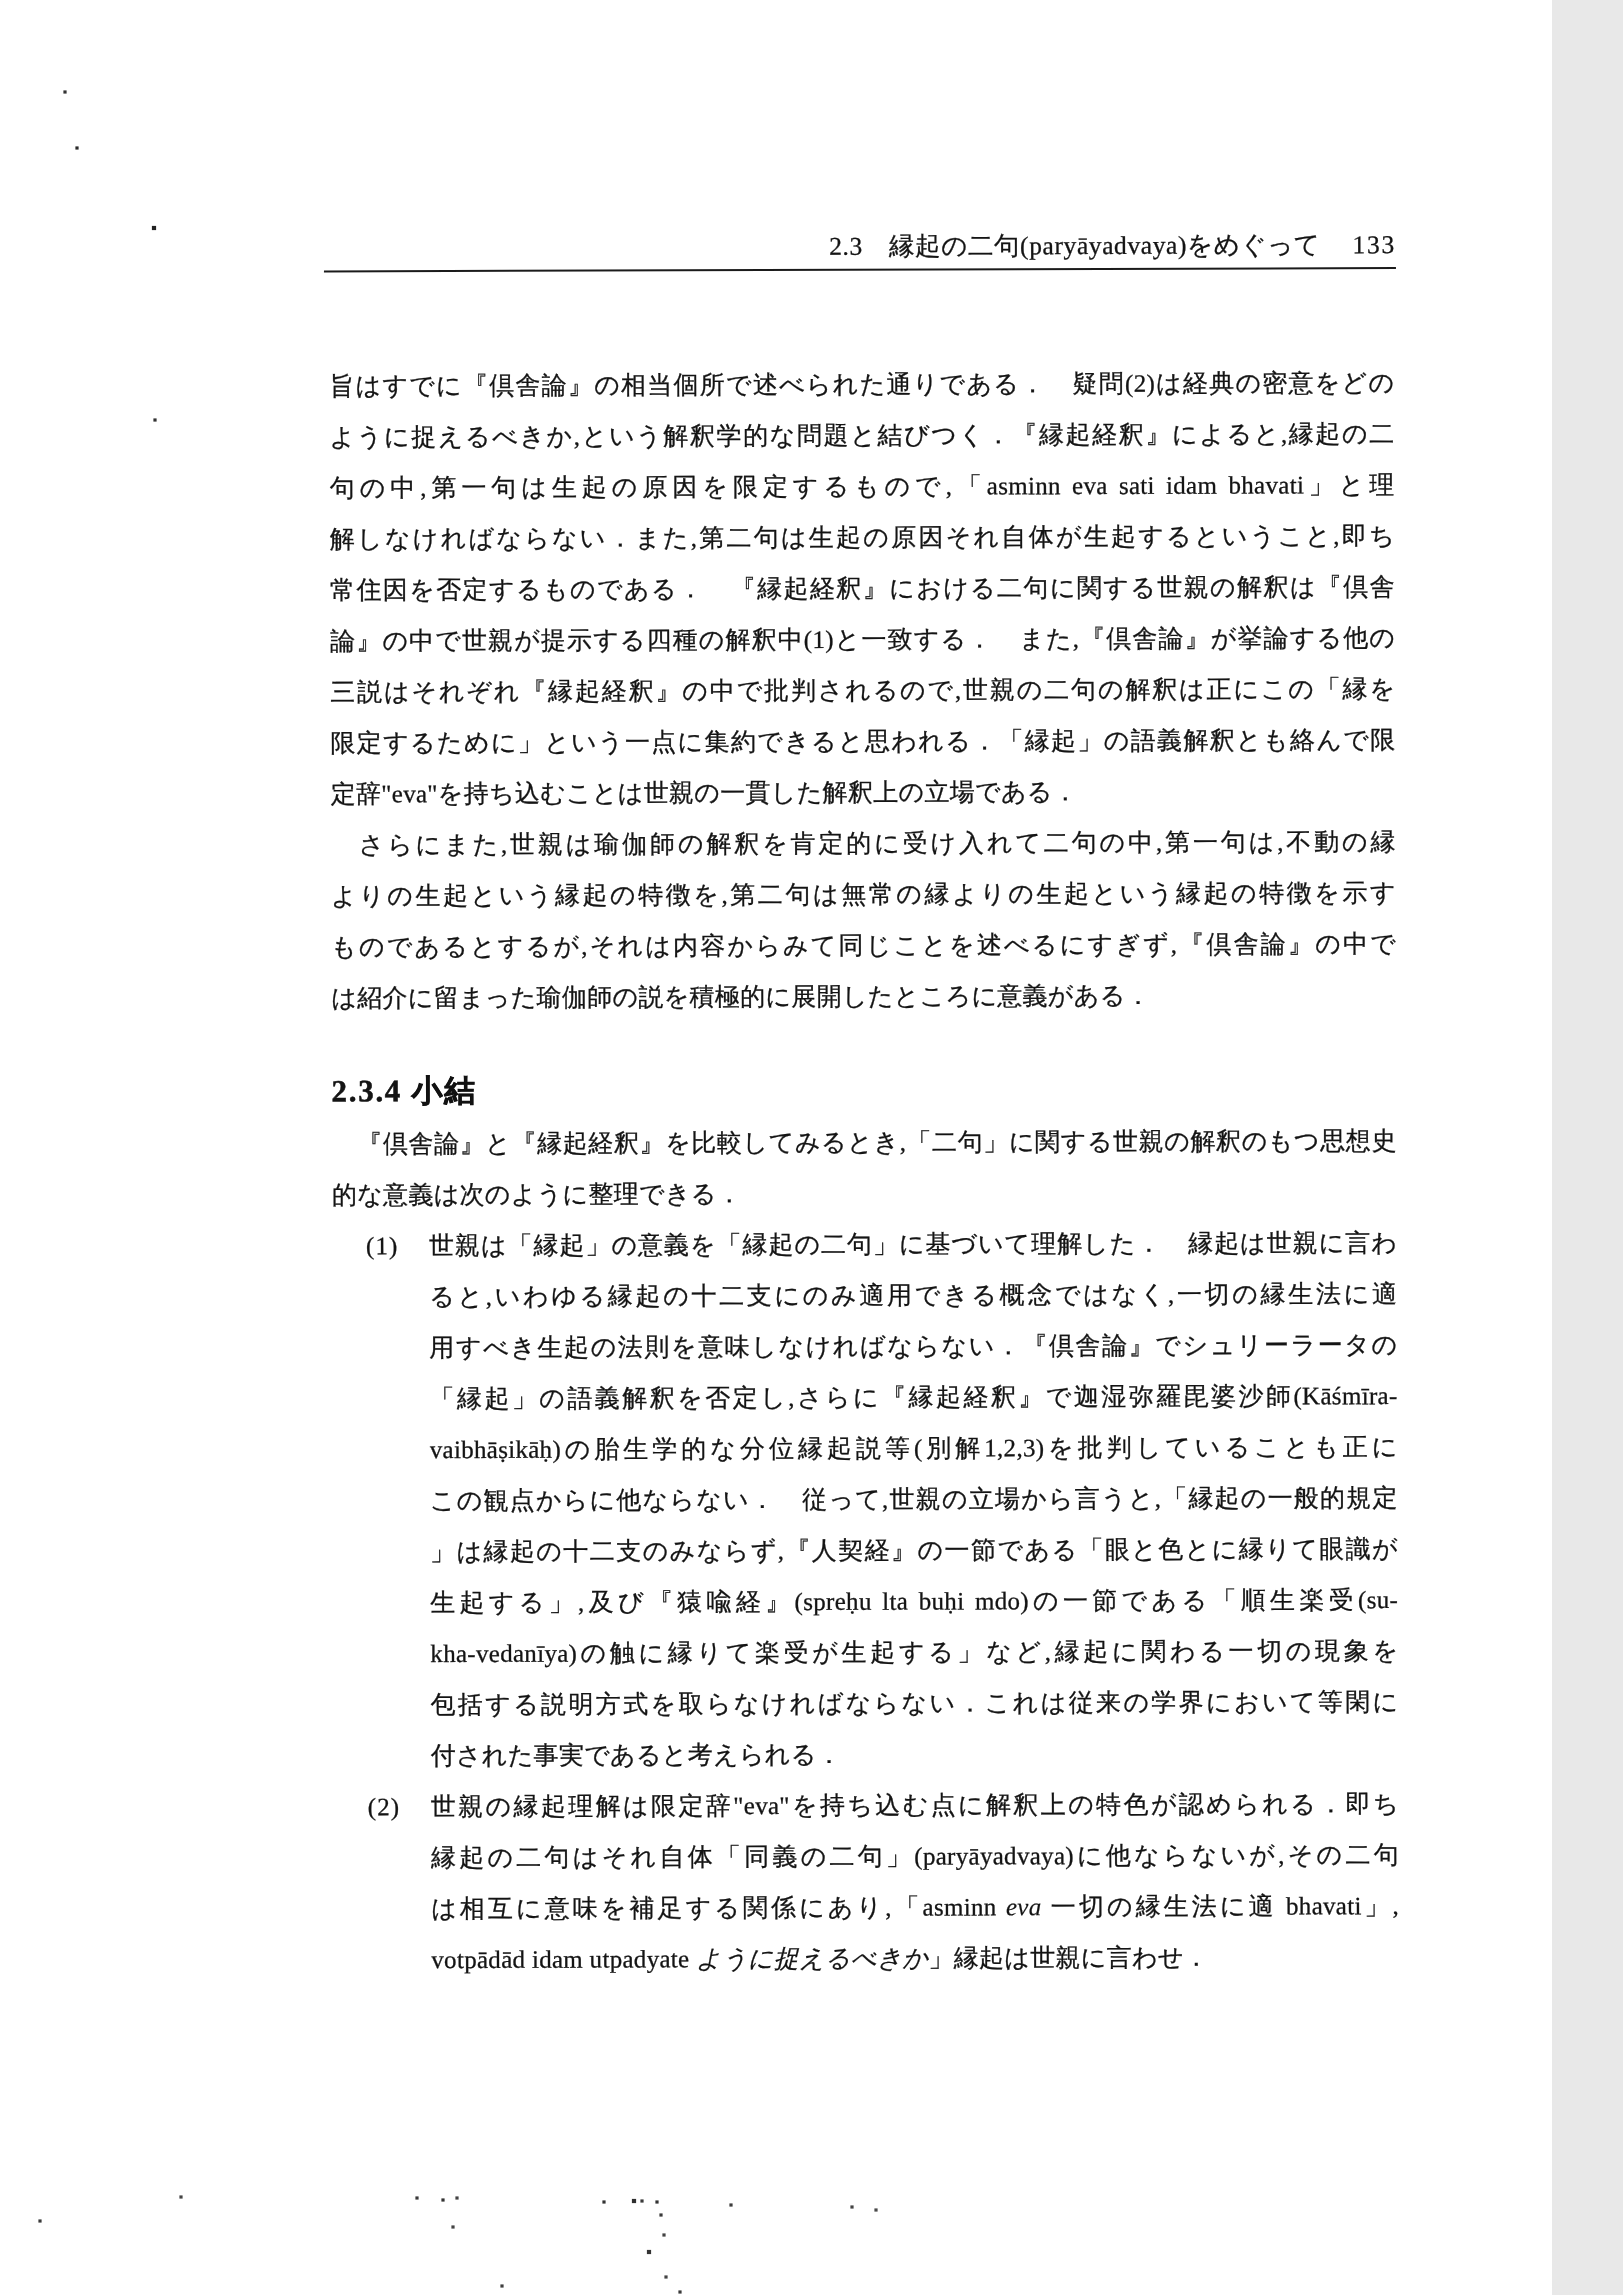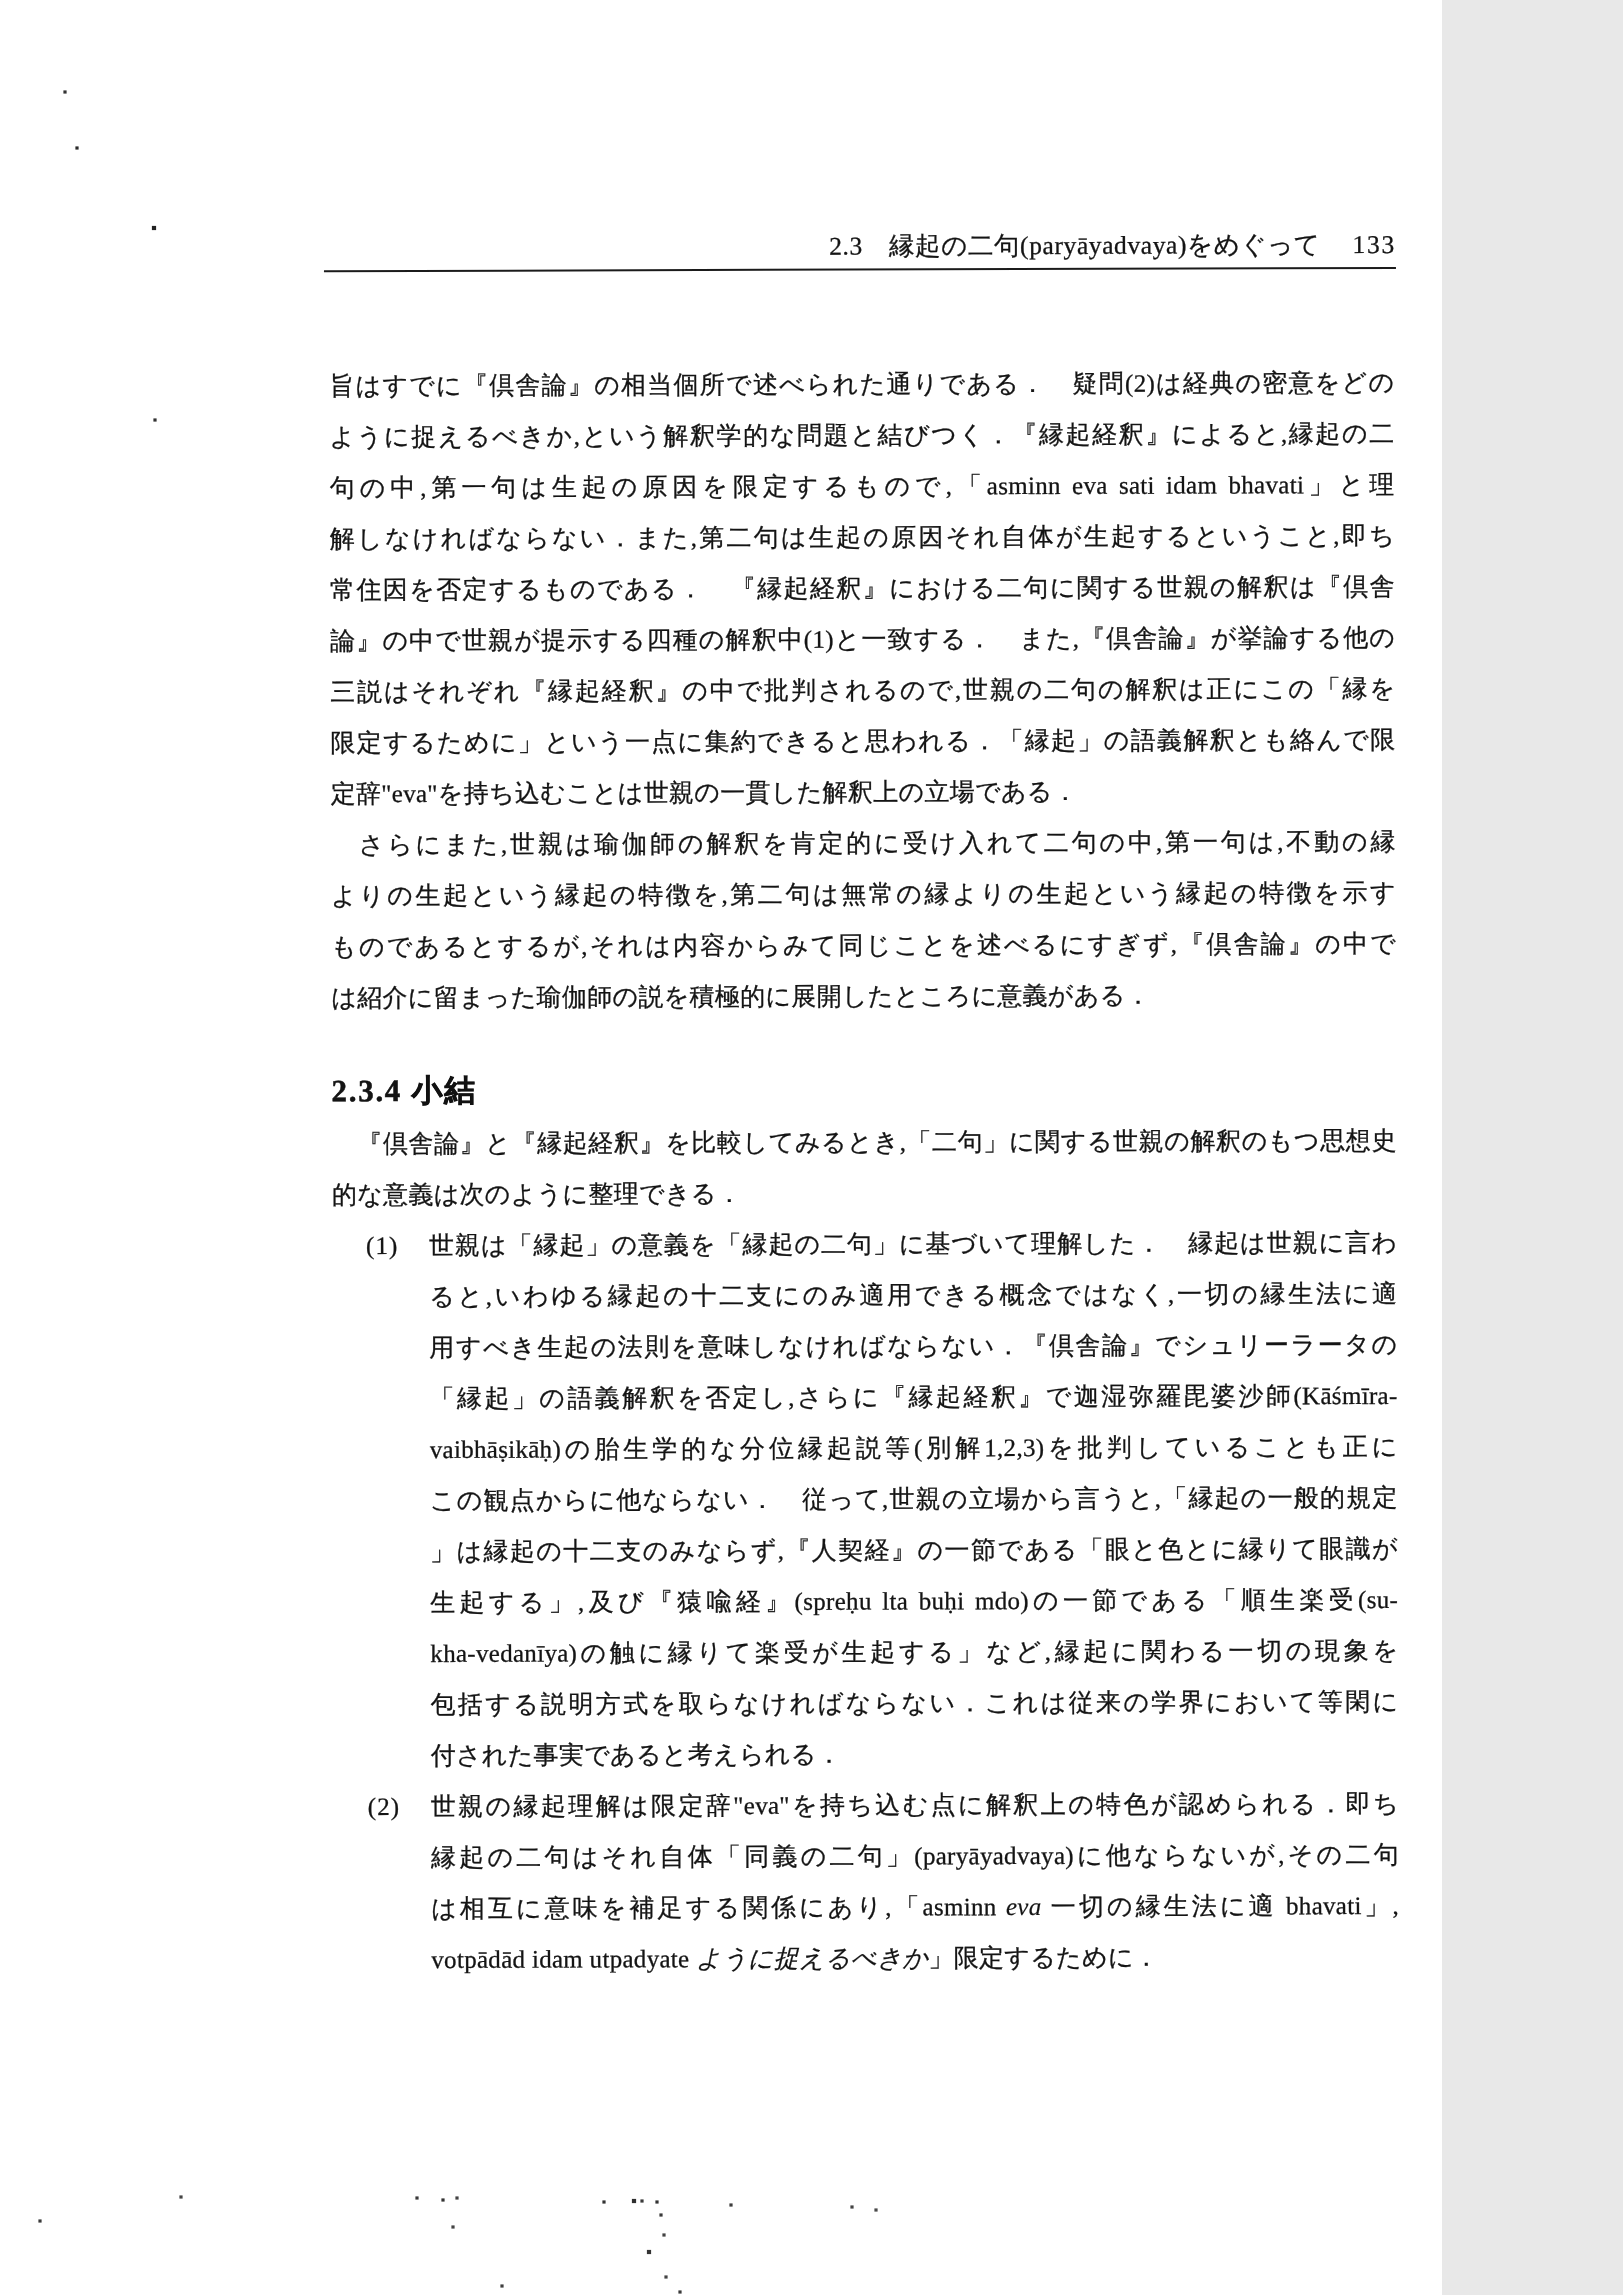--- a/index.html
+++ b/index.html
@@ -1,18 +1,18 @@
 <!DOCTYPE html>
 <html lang="ja" style="font-size:9px"><head>
 <meta charset="utf-8">
 <style>
   html,body{margin:0;padding:0;background:#e8e8e8;}
   .page{
     position:relative;
-    width:1442px;height:2295px;
+    width:1552px;height:2295px;
     background:#ffffff;
     overflow:hidden;
     color:#141414;
     font-family:"Liberation Serif","DejaVu Serif",serif;
     -webkit-text-stroke:0.3px #161616;
   }
   .tilt{
     position:absolute;left:0;top:0;width:100%;height:100%;
     transform:rotate(-0.18deg);
     transform-origin:50% 40%;
@@ -115,19 +115,19 @@
           <div class="line">生起する」,及び『猿喩経』(spreḥu lta buḥi mdo)の一節である「順生楽受(su-</div>
           <div class="line">kha-vedanīya)の触に縁りて楽受が生起する」など,縁起に関わる一切の現象を</div>
           <div class="line">包括する説明方式を取らなければならない．これは従来の学界において等閑に</div>
           <div class="line end">付された事実であると考えられる．</div>
         </div>
         <div class="list-item">
           <span class="marker">(2)</span>
           <div class="line">世親の縁起理解は限定辞"eva"を持ち込む点に解釈上の特色が認められる．即ち</div>
           <div class="line">縁起の二句はそれ自体「同義の二句」(paryāyadvaya)に他ならないが,その二句</div>
           <div class="line"><span>は相互に意味を補足する関係にあり,「asminn </span><i>eva</i><span> 一切の縁生法に適 bhavati」,「asyai-</span></div>
-          <div class="line end"><span>votpādād idam utpadyate </span><i>ように捉えるべきか</i><span>」限定するために．</span></div>
+          <div class="line end"><span>votpādād idam utpadyate </span><i>ように捉えるべきか</i><span>」縁起は世親に言わせ．</span></div>
         </div>
       </div>
 
   </div>
 </div>
 
 
 </body></html>

